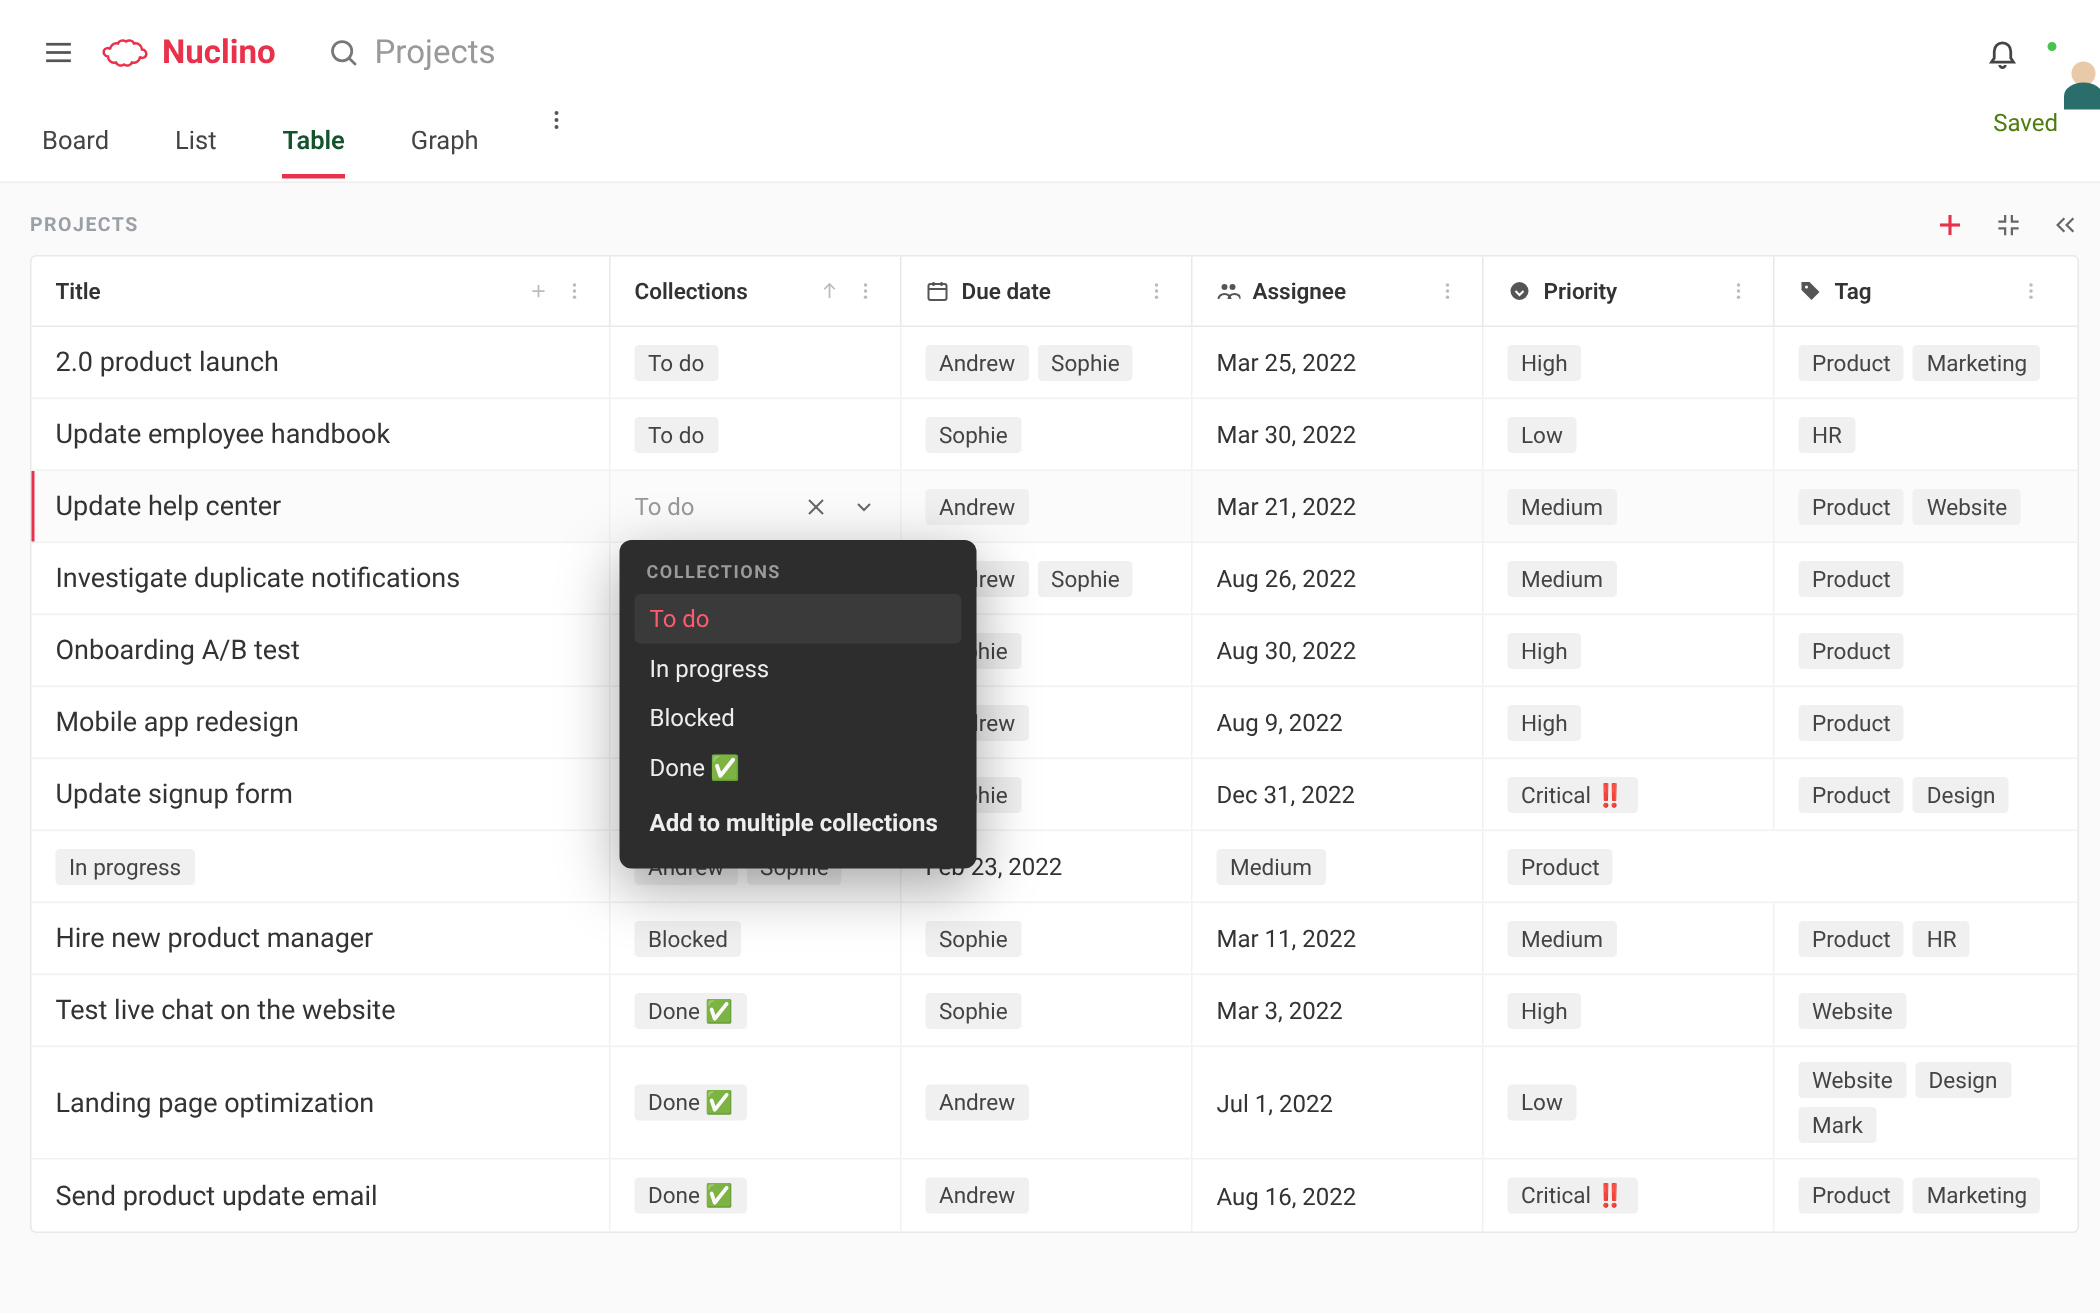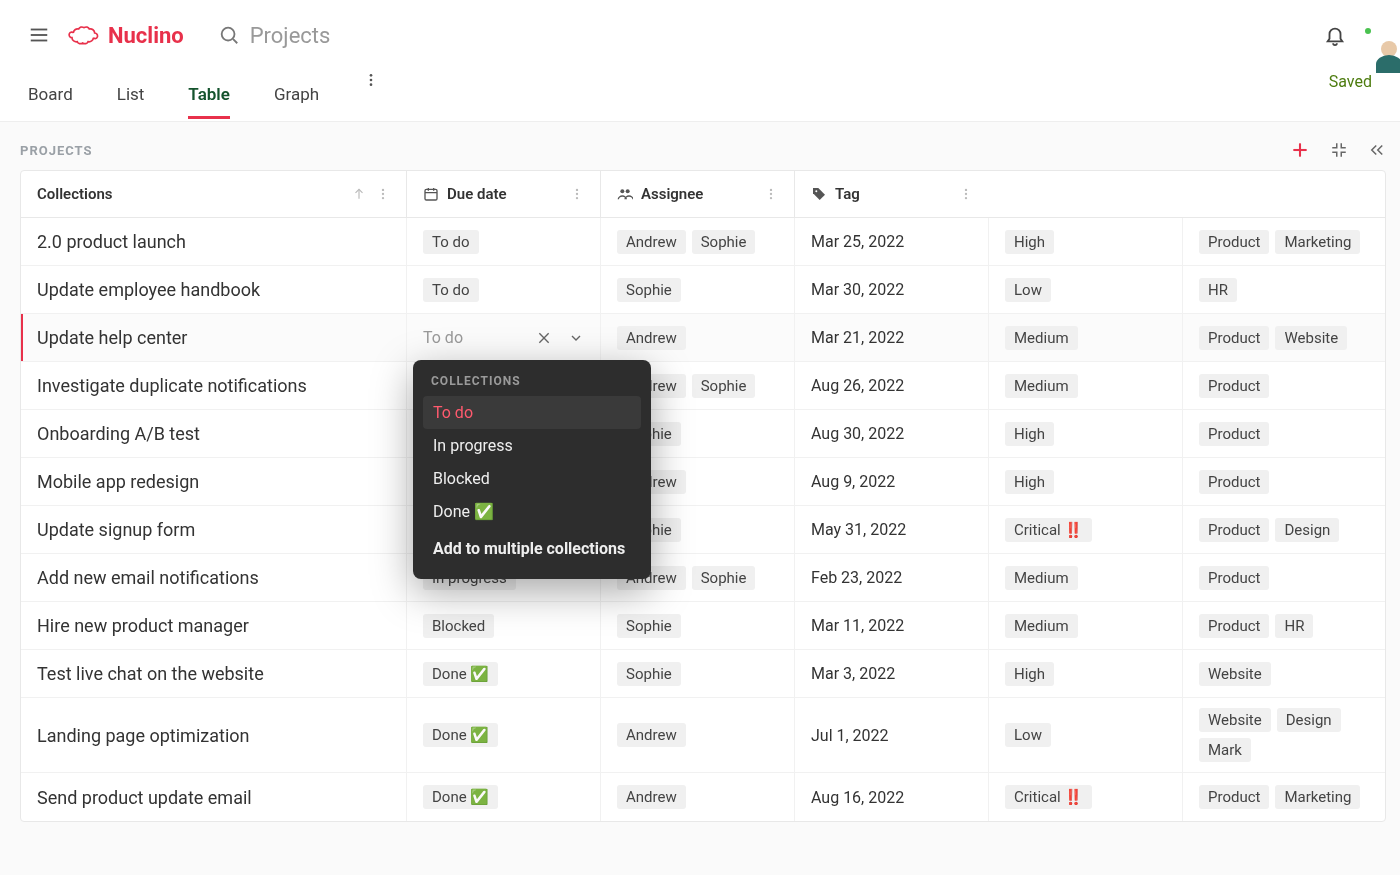--- a/index.html
+++ b/index.html
@@ -140,20 +140,34 @@
         <svg class="util-icon" width="18" height="18" viewBox="0 0 24 24" fill="none" stroke="currentColor" stroke-width="2">
             <path d="M11 18l-6-6 6-6M19 18l-6-6 6-6"></path>
           </svg>
       </span>
     </div>
   </div>
 
   <div class="table">
     <div class="table-head">
       <div class="th">
+        <span>Title</span>
+        <span class="th-actions">
+          <svg width="14" height="14" viewBox="0 0 24 24" fill="none" stroke="currentColor" stroke-width="2">
+              <line x1="12" y1="5" x2="12" y2="19"></line>
+              <line x1="5" y1="12" x2="19" y2="12"></line>
+            </svg>
+          <svg width="14" height="14" viewBox="0 0 24 24" fill="currentColor">
+              <circle cx="12" cy="5" r="2"></circle>
+              <circle cx="12" cy="12" r="2"></circle>
+              <circle cx="12" cy="19" r="2"></circle>
+            </svg>
+        </span>
+      </div>
+      <div class="th">
         <span>Collections</span>
         <span class="th-actions">
           <svg width="14" height="14" viewBox="0 0 24 24" fill="none" stroke="currentColor" stroke-width="2">
               <line x1="12" y1="20" x2="12" y2="4"></line>
               <polyline points="6 10 12 4 18 10"></polyline>
             </svg>
           <svg width="14" height="14" viewBox="0 0 24 24" fill="currentColor">
               <circle cx="12" cy="5" r="2"></circle>
               <circle cx="12" cy="12" r="2"></circle>
               <circle cx="12" cy="19" r="2"></circle>
@@ -176,20 +190,34 @@
             </svg>
           </span>
       </div>
       <div class="th">
         <svg class="th-icon" viewBox="0 0 24 24" fill="currentColor">
             <circle cx="8" cy="8" r="3"></circle>
             <circle cx="16" cy="8" r="3"></circle>
             <path d="M2 20c0-3 3-5 6-5s6 2 6 5M12 20c0-3 3-5 6-5s6 2 6 5" fill="none" stroke="currentColor" stroke-width="2"></path>
           </svg>
         <span>Assignee</span>
+        <span class="th-actions">
+            <svg width="14" height="14" viewBox="0 0 24 24" fill="currentColor">
+              <circle cx="12" cy="5" r="2"></circle>
+              <circle cx="12" cy="12" r="2"></circle>
+              <circle cx="12" cy="19" r="2"></circle>
+            </svg>
+          </span>
+      </div>
+      <div class="th">
+        <svg class="th-icon" viewBox="0 0 24 24" fill="currentColor">
+            <circle cx="12" cy="12" r="9"></circle>
+            <polyline points="8 12 12 16 16 12" fill="none" stroke="#fff" stroke-width="2"></polyline>
+          </svg>
+        <span>Priority</span>
         <span class="th-actions">
             <svg width="14" height="14" viewBox="0 0 24 24" fill="currentColor">
               <circle cx="12" cy="5" r="2"></circle>
               <circle cx="12" cy="12" r="2"></circle>
               <circle cx="12" cy="19" r="2"></circle>
             </svg>
           </span>
       </div>
       <div class="th">
         <svg class="th-icon" viewBox="0 0 24 24" fill="currentColor">
@@ -319,31 +347,30 @@
           </div>
         </div>
         <div class="table-row">
           <div class="td td-title">Update signup form</div>
           <div class="td td-collections">
             <span class="chip">To do</span>
           </div>
           <div class="td">
             <span class="chip">Sophie</span>
           </div>
-          <div class="td">May 31, 2022</div>
+          <div class="td">Dec 31, 2022</div>
           <div class="td">
             <span class="chip">Critical ‼️</span>
           </div>
           <div class="td">
             <span class="chip">Product</span>
             <span class="chip">Design</span>
           </div>
         </div>
         <div class="table-row">
-          <div class="td td-title">Add new email notifications</div>
           <div class="td td-collections">
             <span class="chip">In progress</span>
           </div>
           <div class="td">
             <span class="chip">Andrew</span>
             <span class="chip">Sophie</span>
           </div>
           <div class="td">Feb 23, 2022</div>
           <div class="td">
             <span class="chip">Medium</span>

